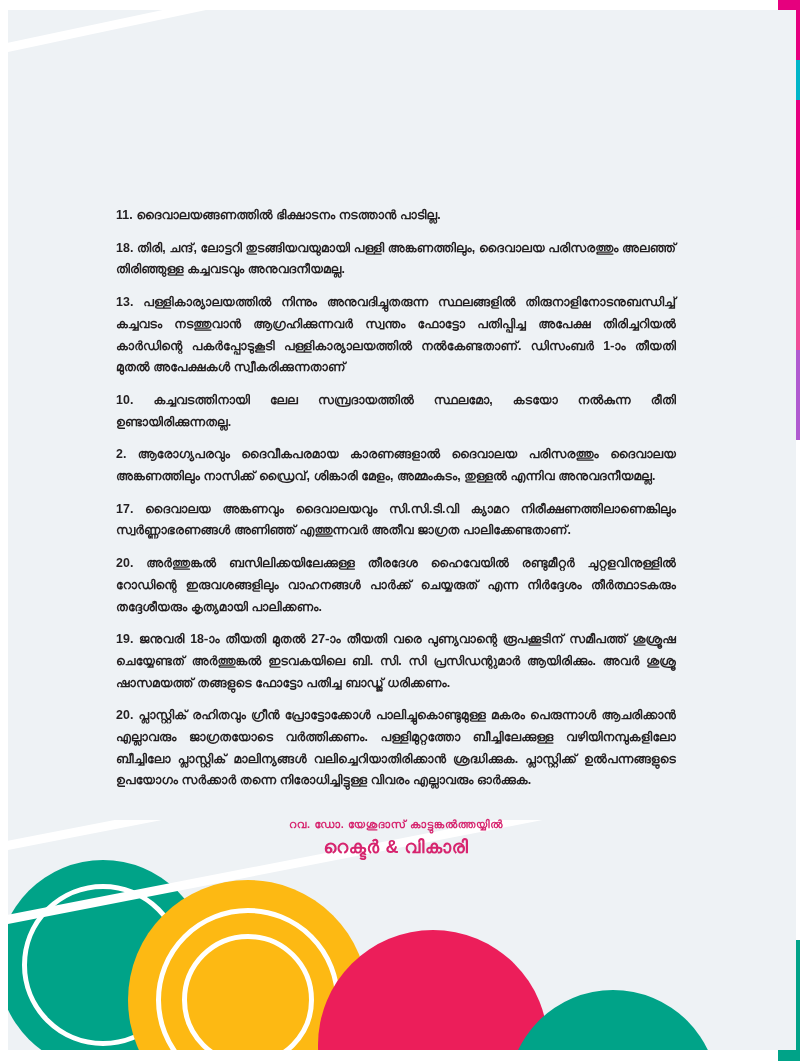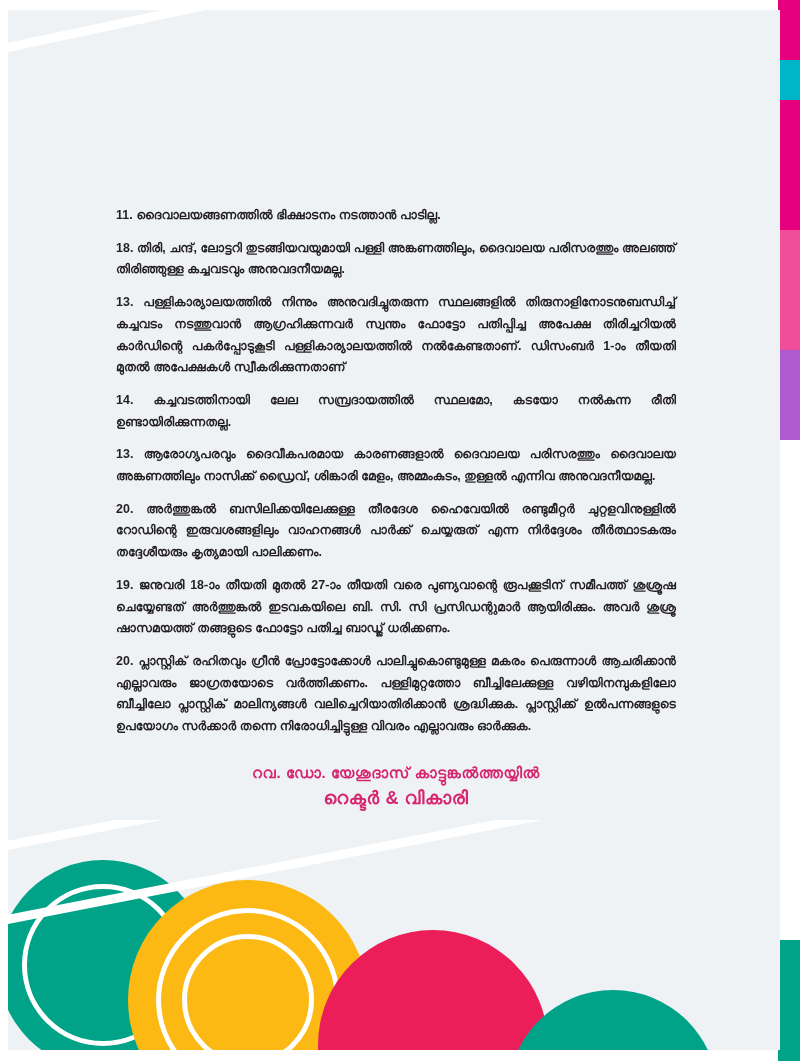--- a/index.html
+++ b/index.html
@@ -31,20 +31,21 @@
 
   
   .sheet {
     position: absolute;
     left: 8px;
     top: 10px;
     width: 772px;
     height: 1040px;
     background: #eef2f5;
     overflow: hidden;
+    padding-left: 16px;
   }
 
   
   .deco { position: absolute; overflow: hidden; }
   .deco-top {
     left: 0; top: 0; width: 772px; height: 210px;
   }
   .deco-bottom {
     left: 0; bottom: 0; width: 772px; height: 230px;
   }
@@ -84,21 +85,21 @@
     font-weight: 600;
     letter-spacing: 0.1px;
   }
   .sign {
     margin-top: 26px;
     text-align: center;
     color: #d6246e;
     font-weight: bold;
   }
   .sign-name {
-    font-size: 15px;
+    font-size: 11px;
     letter-spacing: 0.6px;
     margin-bottom: 6px;
   }
   .sign-role {
     font-size: 18px;
     letter-spacing: 0.6px;
   }
 </style>
 </head>
 <body>
@@ -148,22 +149,23 @@
 
       <div class="slash" style="left:-120px; top:-250px; width:1100px; height:300px; transform: rotate(-11deg); transform-origin: 0 0;"></div>
       <div class="slash-white" style="left:-130px; top:46px; width:1100px; height:9px; transform: rotate(-11deg); transform-origin: 0 0;"></div>
       <div class="slash-white" style="left:-130px; top:120px; width:1100px; height:9px; transform: rotate(-11deg); transform-origin: 0 0;"></div>
     </div>
 
     <div class="content">
       <p class="para">11. ദൈവാലയങ്ങണത്തിൽ ഭിക്ഷാടനം നടത്താൻ പാടില്ല.</p>
       <p class="para">18.  തിരി, ചന്ദ്, ലോട്ടറി തുടങ്ങിയവയുമായി പള്ളി അങ്കണത്തിലും, ദൈവാലയ പരിസരത്തും അലഞ്ഞ് തിരിഞ്ഞുള്ള കച്ചവടവും അനുവദനീയമല്ല.</p>
       <p class="para">13.  പള്ളികാര്യാലയത്തിൽ നിന്നും അനുവദിച്ചുതരുന്ന സ്ഥലങ്ങളിൽ തിരുനാളിനോടനുബന്ധിച്ച് കച്ചവടം നടത്തുവാൻ ആഗ്രഹിക്കുന്നവർ സ്വന്തം ഫോട്ടോ പതിപ്പിച്ച അപേക്ഷ തിരിച്ചറിയൽ കാർഡിന്റെ പകർപ്പോടുകൂടി പള്ളികാര്യാലയത്തിൽ നൽകേണ്ടതാണ്. ഡിസംബർ 1-ാം തീയതി മുതൽ അപേക്ഷകൾ സ്വീകരിക്കുന്നതാണ്</p>
-      <p class="para">14. കച്ചവടത്തിനായി ലേല സമ്പ്രദായത്തിൽ സ്ഥലമോ, കടയോ നൽകുന്ന രീതി ഉണ്ടായിരിക്കുന്നതല്ല.</p>
-      <p class="para">13. ആരോഗ്യപരവും ദൈവീകപരമായ കാരണങ്ങളാൽ ദൈവാലയ പരിസരത്തും ദൈവാലയ അങ്കണത്തിലും നാസിക്ക് ഡ്രൈവ്, ശിങ്കാരി മേളം, അമ്മംകുടം, തുള്ളൽ എന്നിവ അനുവദനീയമല്ല.</p>
+      <p class="para">10. കച്ചവടത്തിനായി ലേല സമ്പ്രദായത്തിൽ സ്ഥലമോ, കടയോ നൽകുന്ന രീതി ഉണ്ടായിരിക്കുന്നതല്ല.</p>
+      <p class="para">2. ആരോഗ്യപരവും ദൈവീകപരമായ കാരണങ്ങളാൽ ദൈവാലയ പരിസരത്തും ദൈവാലയ അങ്കണത്തിലും നാസിക്ക് ഡ്രൈവ്, ശിങ്കാരി മേളം, അമ്മംകുടം, തുള്ളൽ എന്നിവ അനുവദനീയമല്ല.</p>
+      <p class="para">17. ദൈവാലയ അങ്കണവും ദൈവാലയവും സി.സി.ടി.വി ക്യാമറ നിരീക്ഷണത്തിലാണെങ്കിലും സ്വർണ്ണാഭരണങ്ങൾ അണിഞ്ഞ് എത്തുന്നവർ അതീവ ജാഗ്രത പാലിക്കേണ്ടതാണ്.</p>
       <p class="para">20.  അർത്തുങ്കൽ ബസിലിക്കയിലേക്കുള്ള തീരദേശ ഹൈവേയിൽ രണ്ടുമീറ്റർ ചുറ്റളവിനുള്ളിൽ റോഡിന്റെ ഇരുവശങ്ങളിലും വാഹനങ്ങൾ പാർക്ക് ചെയ്യരുത് എന്ന നിർദ്ദേശം തീർത്ഥാടകരും തദ്ദേശീയരും കൃത്യമായി പാലിക്കണം.</p>
       <p class="para">19.  ജനുവരി 18-ാം തീയതി മുതൽ 27-ാം തീയതി വരെ പുണ്യവാന്റെ രൂപക്കൂടിന് സമീപത്ത് ശുശ്രൂഷ ചെയ്യേണ്ടത് അർത്തുങ്കൽ ഇടവകയിലെ ബി. സി. സി പ്രസിഡന്റുമാർ ആയിരിക്കും. അവർ ശുശ്രൂ ഷാസമയത്ത് തങ്ങളുടെ ഫോട്ടോ പതിച്ച ബാഡ്ജ് ധരിക്കണം.</p>
       <p class="para">20. പ്ലാസ്റ്റിക് രഹിതവും ഗ്രീൻ പ്രോട്ടോക്കോൾ പാലിച്ചുകൊണ്ടുമുള്ള മകരം പെരുന്നാൾ ആചരിക്കാൻ എല്ലാവരും ജാഗ്രതയോടെ വർത്തിക്കണം. പള്ളിമുറ്റത്തോ ബീച്ചിലേക്കുള്ള വഴിയിനമ്പുകളിലോ ബീച്ചിലോ പ്ലാസ്റ്റിക് മാലിന്യങ്ങൾ വലിച്ചെറിയാതിരിക്കാൻ ശ്രദ്ധിക്കുക. പ്ലാസ്റ്റിക്ക് ഉൽപന്നങ്ങളുടെ ഉപയോഗം സർക്കാർ തന്നെ നിരോധിച്ചിട്ടുള്ള വിവരം എല്ലാവരും ഓർക്കുക.</p>
 
       <div class="sign">
         <div class="sign-name">റവ. ഡോ. യേശുദാസ് കാട്ടുങ്കൽത്തയ്യിൽ</div>
         <div class="sign-role">റെക്ടർ &amp; വികാരി</div>
       </div>
     </div>
 

